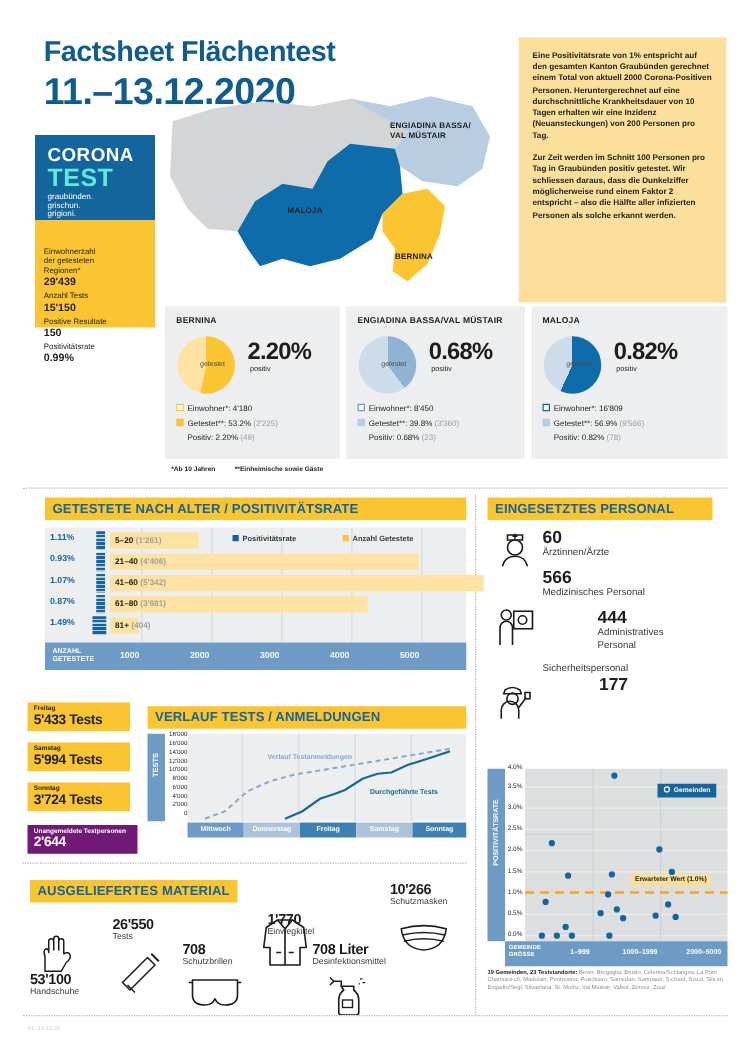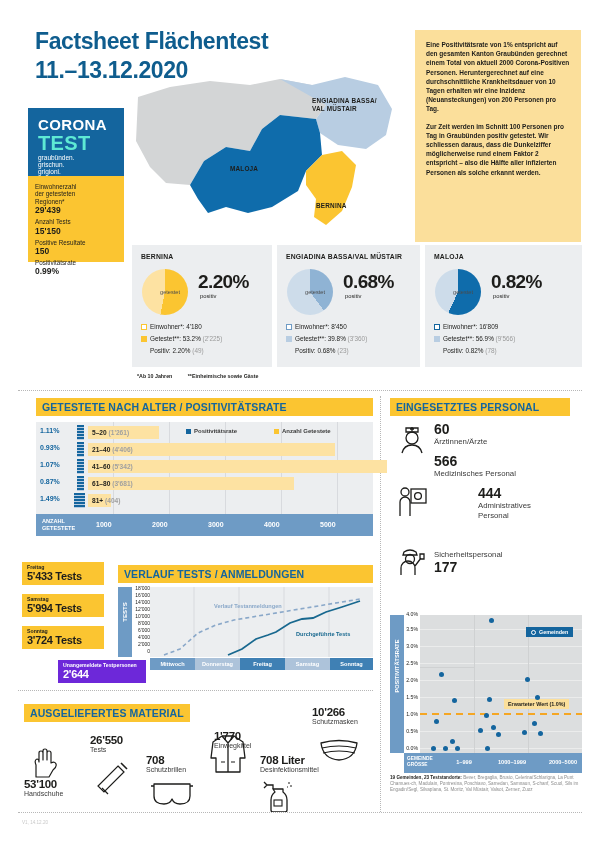--- a/index.html
+++ b/index.html
@@ -9,34 +9,34 @@
     font-family: "Liberation Sans", sans-serif;
     color: #1d1d1b;
     overflow: hidden;
   }
   .page { position: relative; width: 600px; height: 848px; background:#fff; }
 
   
   .header { position:absolute; left:0; top:0; width:600px; height:238px; }
   .title { position:absolute; left:35px; top:28px; font-size:23px; font-weight:bold;
            color:#0f5d8e; letter-spacing:-0.4px; }
-  .subtitle { position:absolute; left:35px; top:57px; font-size:23px; font-weight:bold;
+  .subtitle { position:absolute; left:35px; top:57px; font-size:30px; font-weight:bold;
               color:#0f5d8e; letter-spacing:-0.4px; }
 
   
   .logo { position:absolute; left:28px; top:108px; width:96px; height:68px; background:#14659e; }
   .logo .l1 { position:absolute; left:10px; top:8px; color:#fff; font-size:15px; font-weight:bold; letter-spacing:0.4px;}
   .logo .l2 { position:absolute; left:10px; top:24px; color:#5eead4; font-size:20px; font-weight:bold; letter-spacing:0.4px;}
   .logo .l3 { position:absolute; left:10px; top:47px; color:#ffffff; font-size:6.5px; line-height:6.8px; }
 
   .statbox { position:absolute; left:28px; top:176px; width:96px; height:86px; background:#fbc531; }
   .statbox .lbl { font-size:6.3px; line-height:7.4px; color:#1d1d1b; }
   .statbox .val { font-size:8.5px; font-weight:bold; color:#1d1d1b; margin-bottom:3px;}
   .statbox .grp { padding:0 7px; }
-  .statbox .grp.first { padding-top:7px; }
+  .statbox .grp.first { padding-top:22px; }
 
   
   .map { position:absolute; left:130px; top:75px; width:280px; height:165px; }
   .maplabel { position:absolute; font-size:6.4px; font-weight:bold; color:#1d1d1b;
               letter-spacing:0.2px; line-height:8px; }
 
   
   .infobox { position:absolute; left:415px; top:30px; width:166px; height:212px;
              background:#fbdf9b; padding:10px 11px; }
   .infobox p { font-size:6.5px; line-height:9.2px; font-weight:bold; color:#1d1d1b; }
@@ -84,21 +84,21 @@
   
   .persbox { position:absolute; left:390px; top:398px; width:200px; height:185px; }
   .persrow { position:absolute; }
   .persnum { font-size:14px; font-weight:bold; color:#1d1d1b; line-height:15px;}
   .perslbl { font-size:7.8px; color:#3a3a3a; line-height:10px;}
 
   
   .daychip { position:absolute; background:#fbc531; padding:2px 5px 3px 5px; }
   .daychip .d1 { font-size:5.2px; font-weight:bold; color:#1d1d1b; }
   .daychip .d2 { font-size:11px; font-weight:bold; color:#1d1d1b; letter-spacing:-0.3px;}
-  .daychip.blue { background:#6d28d9;margin-left:36px; }
+  .daychip.blue { background:#701a75; }
   .daychip.blue .d1, .daychip.blue .d2 { color:#fff; }
 
   
   .linebox { position:absolute; left:118px; top:565px; width:255px; height:115px; }
   .lineplot { position:absolute; left:32px; top:22px; width:223px; height:70px; background:#eceef0;}
   .ylab { position:absolute; left:0px; top:22px; width:14px; height:70px; background:#6e9bc5;}
   .ylab span { position:absolute; left:-14px; top:22px; width:42px; text-align:center;
                transform:rotate(-90deg); font-size:6px; font-weight:bold; color:#fff;}
   .ytick { position:absolute; font-size:5px; color:#1d1d1b; text-align:right; width:26px; }
   .xtab { position:absolute; top:93px; height:12px; font-size:5.6px; font-weight:bold;
@@ -362,21 +362,21 @@
       <div class="perslbl" style="white-space:pre-line">Administratives
 Personal</div>
     </div>
 
     <svg style="position:absolute; left:6px; top:148px;" width="32" height="30" viewBox="0 0 32 30">
       <path d="M8,6 q6-4 12,0 l1,3 h-14z" stroke="#1d1d1b" fill="none" stroke-width="1.3"></path>
       <circle cx="14" cy="13" r="4.5" stroke="#1d1d1b" fill="none" stroke-width="1.3"></circle>
       <path d="M5,29 v-7 a7,7 0 0 1 14,0 v7" stroke="#1d1d1b" fill="none" stroke-width="1.3"></path>
       <path d="M19,20 l6-8 M24,8 h4 v5 h-4z" stroke="#1d1d1b" fill="none" stroke-width="1.3"></path>
     </svg>
-    <div class="persrow" style="left:44px; top:152px;">
+    <div class="persrow" style="left:44px; top:132px;text-align:right;">
       <div class="perslbl">Sicherheitspersonal</div>
       <div class="persnum">177</div>
     </div>
   </div>
 
   <div>
     <div class="daychip" style="left:22px; top:562px; width:82px;">
       <div class="d1">Freitag</div>
       <div class="d2">5'433 Tests</div>
     </div>
@@ -540,21 +540,21 @@
     <div class="matitem" style="left:196px; top:6px;margin-top:24px;">
       <div class="matnum">1'770</div>
       <div class="matlbl">Einwegkittel</div>
     </div>
     <svg style="position:absolute; left:192px; top:34px;" width="36" height="40" viewBox="0 0 36 40">
       <path d="M12,2 l-9,6 l-2,16 h5 v14 h24 v-14 h5 l-2,-16 l-9,-6z" stroke="#1d1d1b" fill="none" stroke-width="1.3" stroke-linejoin="round"></path>
       <path d="M12,2 l6,7 l6,-7 M18,9 v29" stroke="#1d1d1b" fill="none" stroke-width="1.3"></path>
       <path d="M11,28 h4 M21,28 h4" stroke="#1d1d1b" stroke-width="1.2"></path>
     </svg>
 
-    <div class="matitem" style="left:242px; top:54px;">
+    <div class="matitem" style="left:232px; top:54px;">
       <div class="matnum">708 Liter</div>
       <div class="matlbl">Desinfektionsmittel</div>
     </div>
     <svg style="position:absolute; left:244px; top:80px;" width="34" height="32" viewBox="0 0 34 32">
       <path d="M11,9 h10 v3 q4,3 4,8 v10 q0,2 -2,2 h-12 q-2,0 -2,-2 v-10 q0,-5 4,-8z" stroke="#1d1d1b" fill="none" stroke-width="1.3" stroke-linejoin="round"></path>
       <rect x="12" y="20" width="8" height="6" stroke="#1d1d1b" fill="none" stroke-width="1.1"></rect>
       <path d="M11,9 v-4 h-6 l-3,-3 M5,5 l-3,3" stroke="#1d1d1b" fill="none" stroke-width="1.3"></path>
       <path d="M26,3 h2 M28,6 h2 M25,7 h1" stroke="#1d1d1b" stroke-width="1"></path>
     </svg>
 

